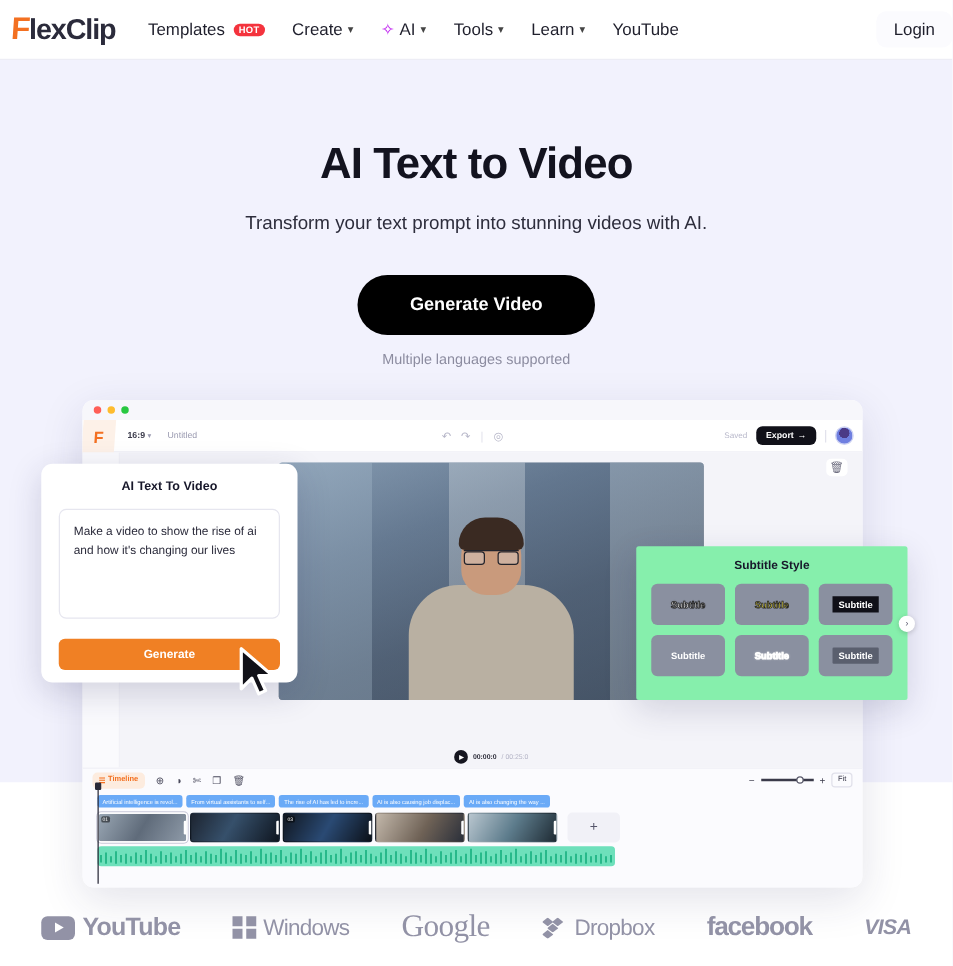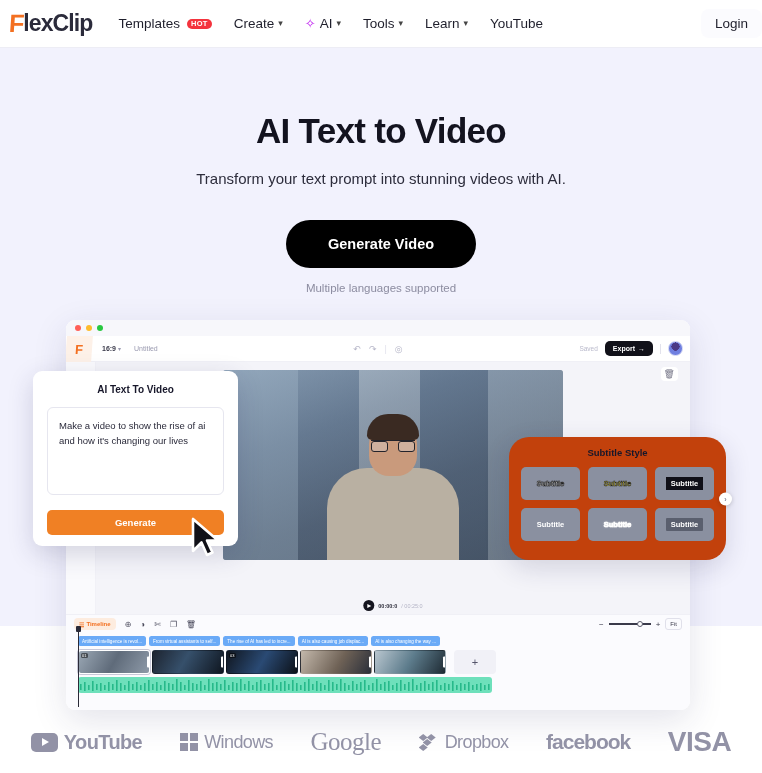--- a/index.html
+++ b/index.html
@@ -263,21 +263,21 @@
   .ai-gen-btn {
     margin-top: 11px; width: 100%; background: #f08024; color: #ffffff;
     border: none; border-radius: 5px; padding: 7px 0; font-size: 9.5px;
     font-weight: 700; cursor: pointer; font-family: "Liberation Sans", sans-serif;
   }
   .cursor-arrow { position: absolute; left: 190px; top: 517px; z-index: 30; }
 
   
   .popup-sub {
     position: absolute; left: 509px; top: 437px; width: 217px; height: 123px;
-    background: #c2410c; border-radius: 20px; z-index: 20;
+    background: #86efac; border-radius: 2px; z-index: 20;
     box-shadow: 0 8px 26px rgba(40,40,90,0.16);
     padding: 10px 12px 12px;
   }
   .popup-sub h4 { font-size: 9.5px; color: #17172a; text-align: center; font-weight: 700; }
   .sub-grid { margin-top: 9px; display: grid; grid-template-columns: repeat(3, 1fr); gap: 8px; }
   .sub-tile {
     height: 33px; border-radius: 5px; background: #8a90a0;
     display: flex; align-items: center; justify-content: center; cursor: pointer;
   }
   .st { font-size: 7.5px; font-weight: 700; font-family: "Liberation Sans", sans-serif; }
@@ -311,21 +311,21 @@
     border-top: 4.5px solid transparent; border-bottom: 4.5px solid transparent; margin-left: 2px; }
   .win-grid { display: grid; grid-template-columns: 8px 8px; grid-template-rows: 8px 8px; gap: 2.5px; }
   .win-grid i { background: #9292a6; display: block; }
   .google-name { font-size: 25px; font-weight: 400; letter-spacing: -0.5px; color: #9292a6; font-family: "Liberation Serif", serif; }
   .dbx { width: 20px; height: 18px; position: relative; }
   .dbx i {
     position: absolute; width: 9px; height: 7px; background: #9292a6;
     clip-path: polygon(50% 0, 100% 50%, 50% 100%, 0 50%);
   }
   .fb-name { font-size: 21px; font-weight: 700; letter-spacing: -1px; color: #9292a6; }
-  .visa-name { font-size: 28px; font-weight: 700; letter-spacing: -0.5px; color: #9292a6; }
+  .visa-name { font-size: 17px; font-weight: 700; font-style: italic; letter-spacing: -0.5px; color: #9292a6; }
 </style>
 </head>
 <body>
 
 <div class="hero-bg"></div>
 <div class="white-bg"></div>
 
 <div class="navbar">
   <div class="logo">
     <span class="logo-f">F</span>

